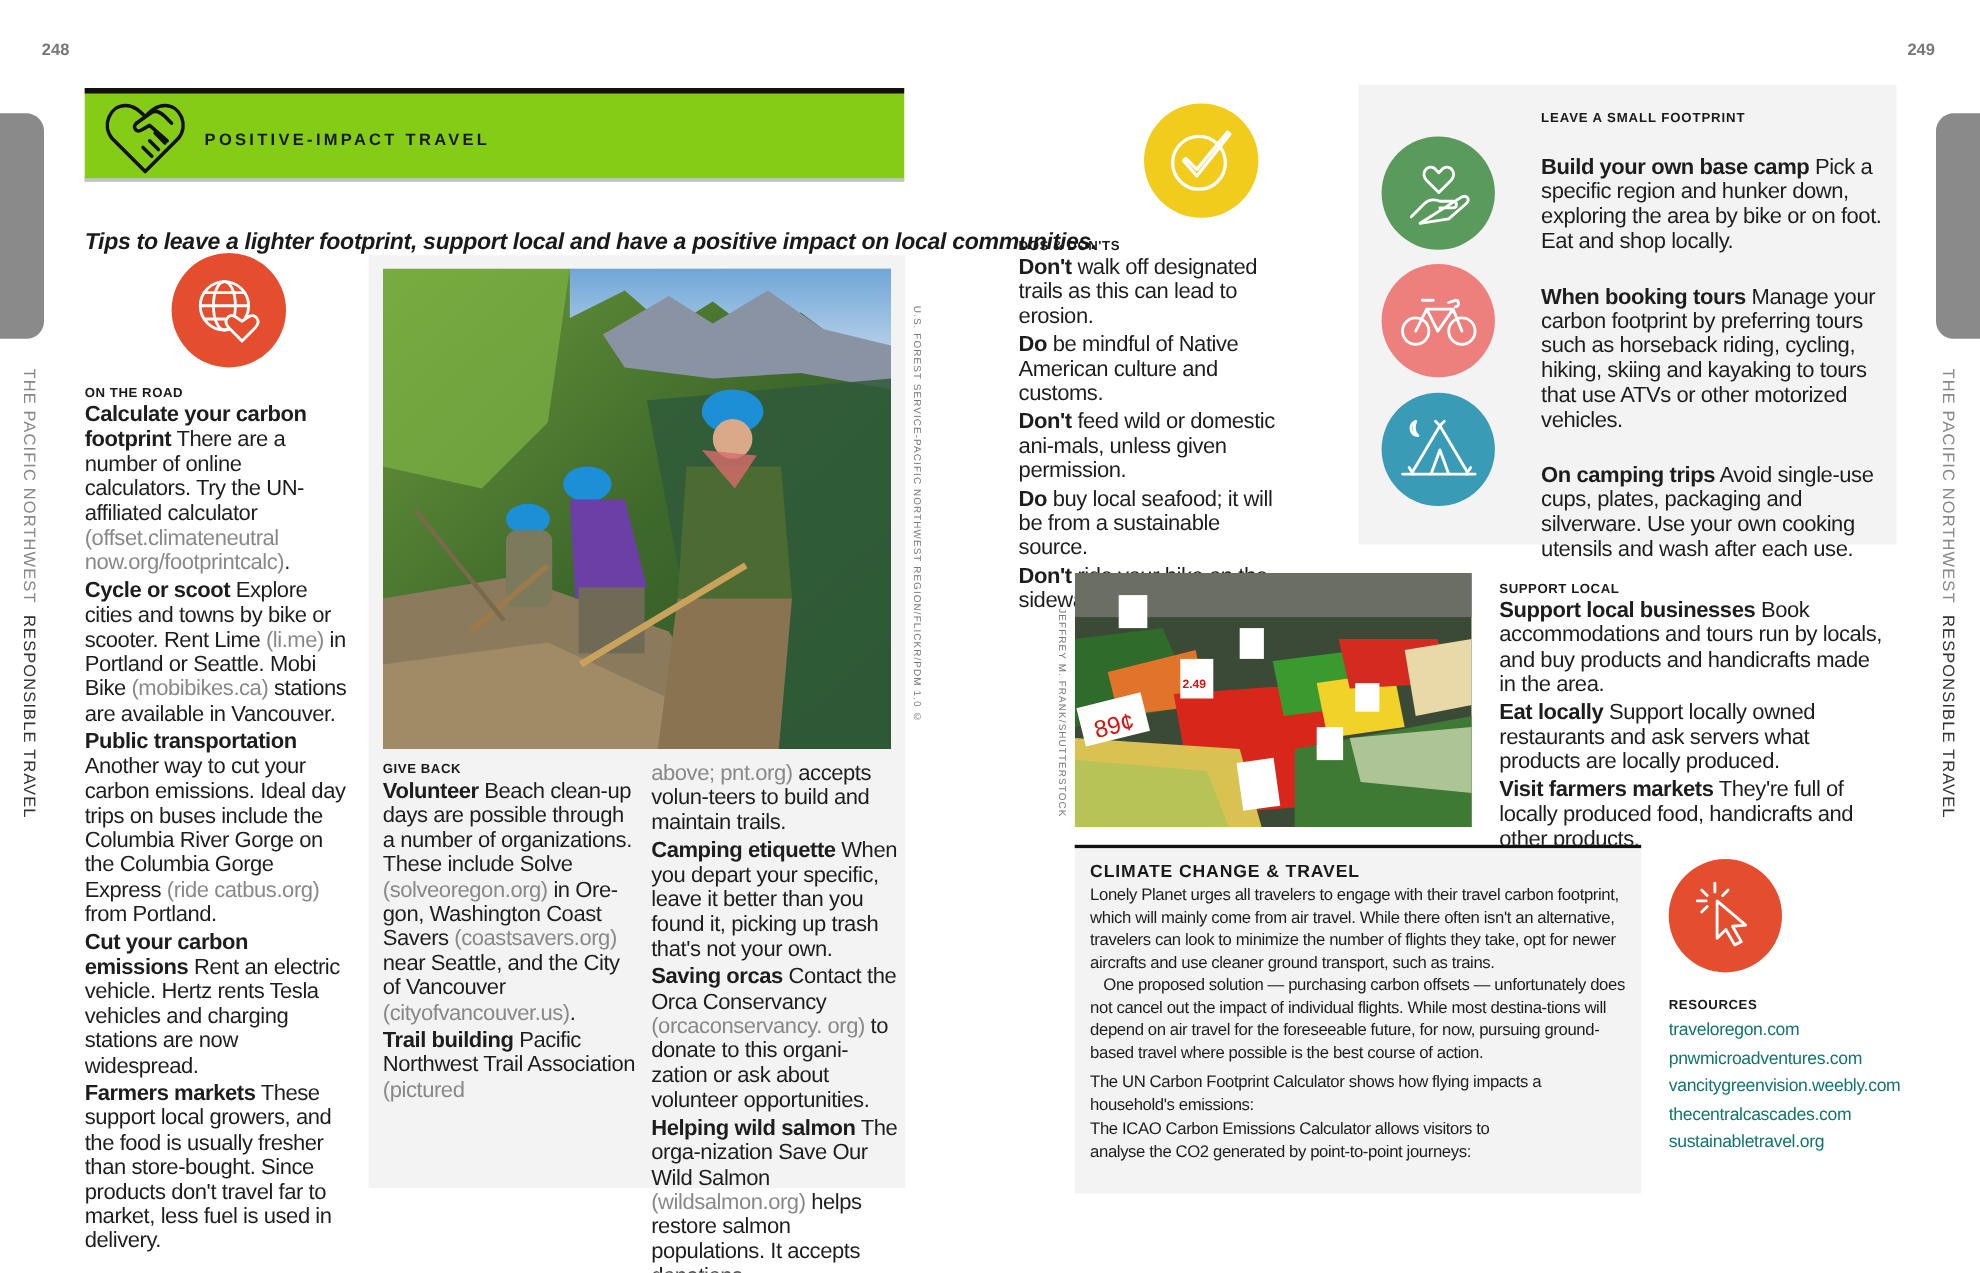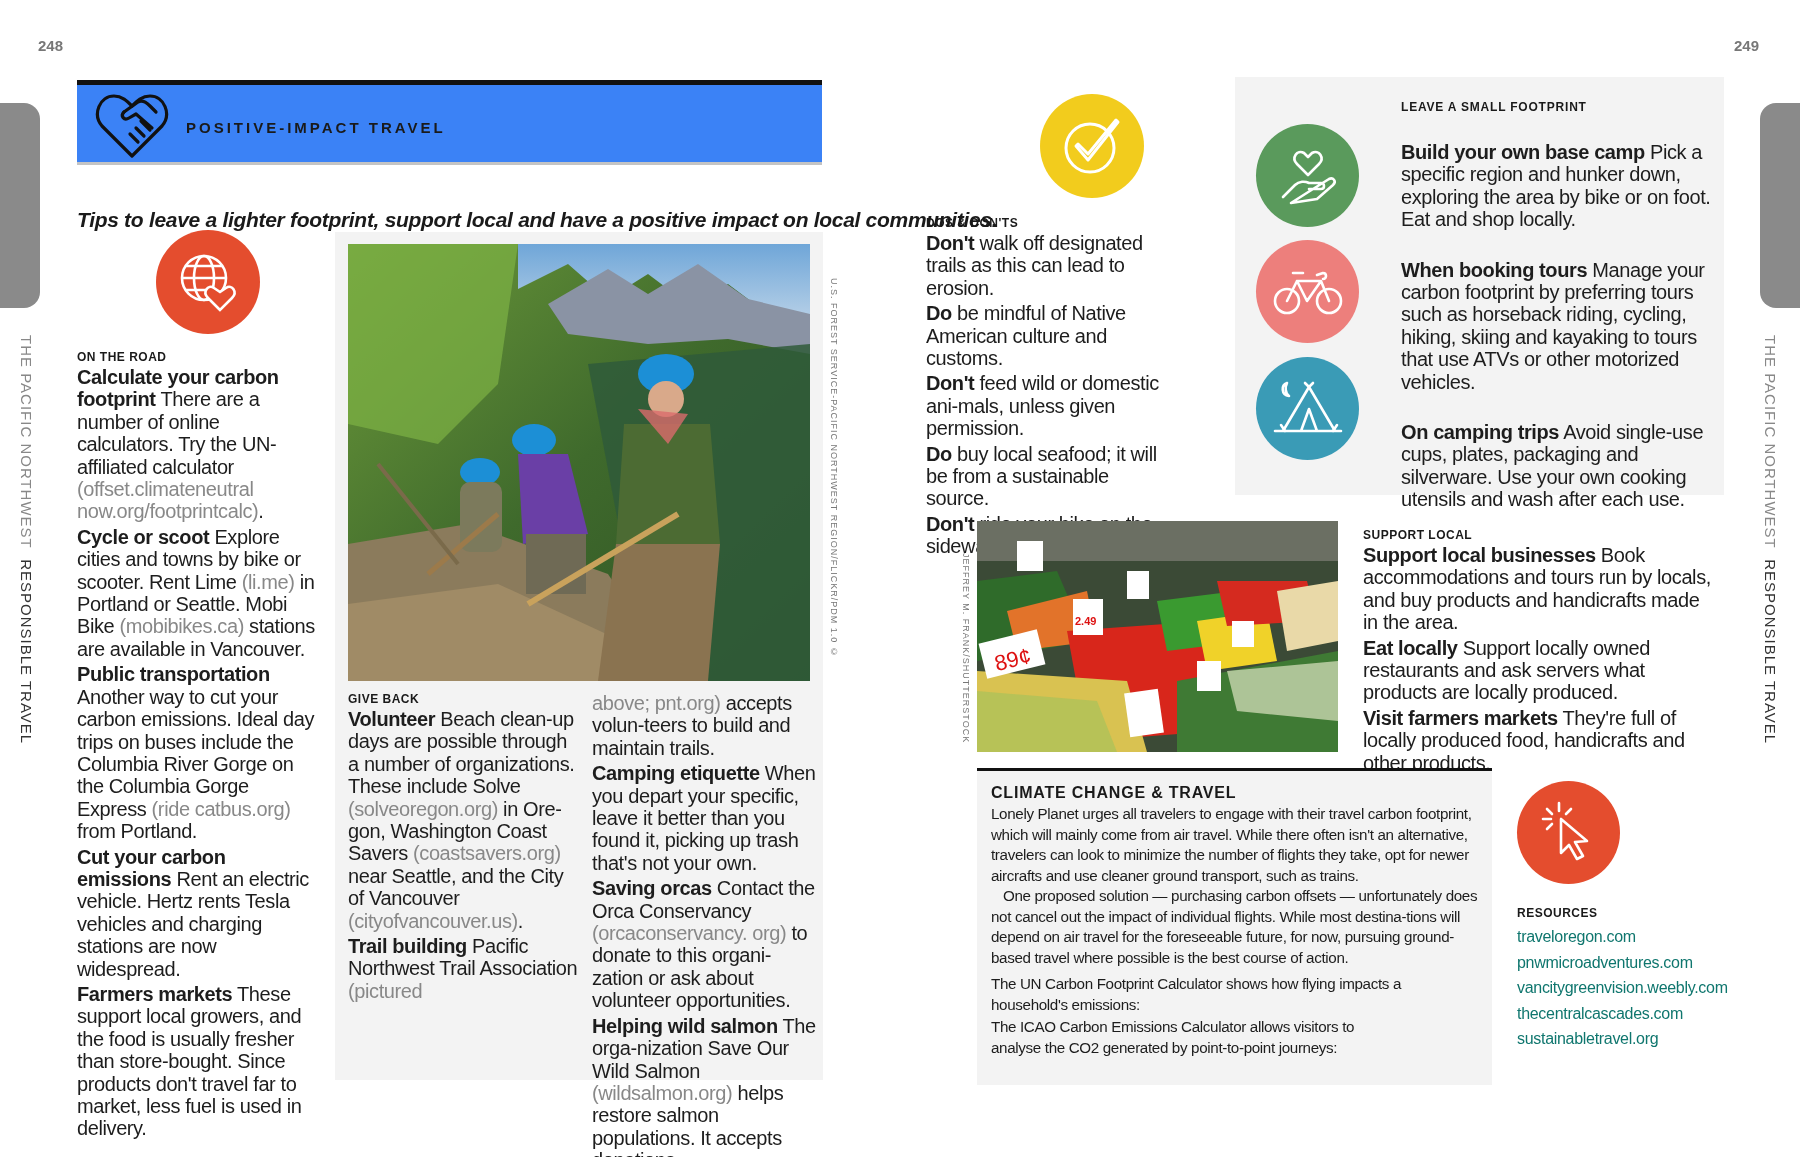--- a/index.html
+++ b/index.html
@@ -8,21 +8,21 @@
   .abs { position: absolute; }
   .cond { font-family: "Liberation Sans Narrow", "Liberation Sans", sans-serif; }
   .page-num { font-size: 15px; font-weight: bold; color: #777; top: 37px; }
   .side-tab { background: #8a8a8a; width: 40px; height: 205px; top: 103px; }
   .side-tab.left { left: 0; border-radius: 0 16px 16px 0; }
   .side-tab.right { right: 0; border-radius: 16px 0 0 16px; }
   .vert { writing-mode: vertical-rl; font-size: 15px; letter-spacing: 1px; color: #333; white-space: nowrap; top: 335px; }
   .vert .light { color: #888; }
   .vert.left { left: 18px; }
   .vert.right { left: 1762px; }
-  .header-box { left: 77px; top: 80px; width: 745px; height: 85px; background: #3b82f6; border-top: 5px solid #111; border-bottom: 3px solid #c4c4c4; }
+  .header-box { left: 77px; top: 80px; width: 745px; height: 85px; background: #84cc16; border-top: 5px solid #111; border-bottom: 3px solid #c4c4c4; }
   .header-box .title { position: absolute; left: 109px; top: 34px; font-size: 15px; font-weight: bold; letter-spacing: 3px; }
   .intro { left: 77px; top: 208px; font-size: 21px; font-weight: bold; font-style: italic; letter-spacing: -0.3px; }
   .circle { border-radius: 50%; display: flex; align-items: center; justify-content: center; }
   .sec-head { font-size: 12px; font-weight: bold; letter-spacing: 0.5px; margin-bottom: 2px; }
   .body-text { font-size: 20px; line-height: 22.4px; letter-spacing: -0.4px; color: #1d1d1d; }
   .body-text p { margin-bottom: 3px; }
   .body-text b { font-weight: bold; }
   .link { color: #888; }
   .gray-panel { background: #f3f3f3; }
   .photo { overflow: hidden; }

